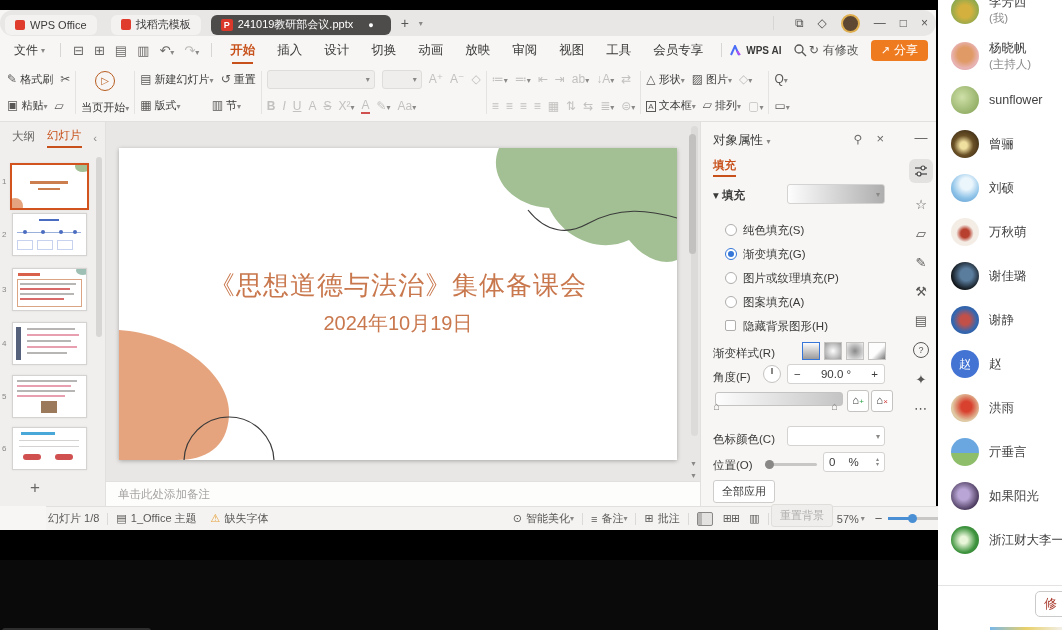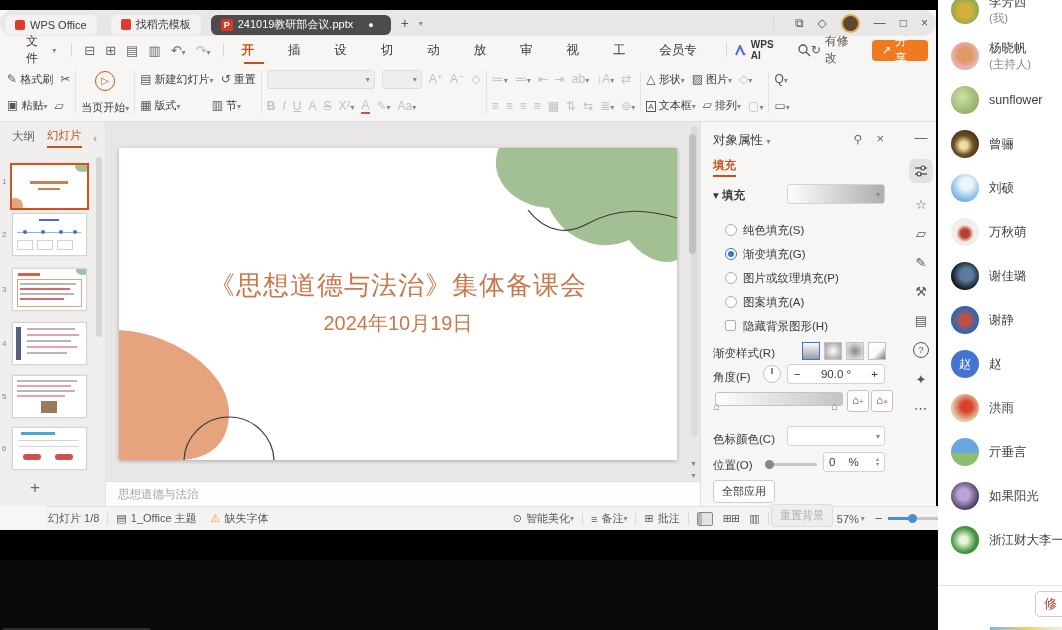--- a/index.html
+++ b/index.html
@@ -14,21 +14,21 @@
   .tab.active{background:#4e4c4b;color:#fff;}
   .wpslogo{width:10px;height:10px;background:#e03c2d;border-radius:2px;display:inline-block;}
   .docicon{width:10px;height:11px;background:#e03c2d;border-radius:2px;display:inline-block;}
   .picon{width:12px;height:12px;background:#d9382a;border-radius:2px;color:#fff;font-size:9px;font-weight:bold;
          display:inline-flex;align-items:center;justify-content:center;}
   .dot{color:#fff;font-size:9px;margin-left:10px;}
   .tbtn{color:#555;font-size:14px;margin-left:10px;}
   .winctl{display:flex;align-items:center;gap:14px;margin-left:auto;margin-right:8px;color:#555;font-size:12px;}
   .avatar-mini{width:15px;height:15px;border-radius:50%;background:#5d4632;border:2px solid #dfae4f;}
   
-  .menubar{left:0;top:36px;width:936px;height:28px;background:#f7f6f4;display:flex;align-items:center;padding-left:26px;box-sizing:border-box;}
+  .menubar{left:0;top:36px;width:936px;height:28px;background:#f7f6f4;display:flex;align-items:center;padding-left:14px;box-sizing:border-box;}
   .mfile{display:flex;align-items:center;gap:3px;font-size:12px;color:#3a3a3a;margin-right:8px;}
   .vsep{width:1px;height:14px;background:#d8d6d4;margin:0 7px;}
   .qicon{color:#6a6866;font-size:13px;margin:0 5px;}
   .chev{font-size:8px;color:#8a8886;}
   .mitem{font-size:12.5px;color:#3a3a3a;margin:0 11px;position:relative;height:28px;line-height:28px;}
   .mitem.on{color:#c8511b;font-weight:bold;}
   .mitem.on::after{content:"";position:absolute;left:2px;right:2px;bottom:0;height:2px;background:#c8511b;}
   .sharebtn{background:#ef7b21;color:#fff;border-radius:4px;height:21px;display:flex;align-items:center;gap:4px;padding:0 10px;font-size:12px;margin-right:8px;}
   .modif{display:flex;align-items:center;gap:4px;color:#555;font-size:12px;margin-left:auto;margin-right:12px;}
   
@@ -382,21 +382,21 @@
       <div class="sdate">2024年10月19日</div>
     </div>
     <div class="vscroll">
         <div class="vthumb"></div>
       </div>
     <span class="a" style="right:3px;bottom:14px;font-size:7px;color:#8a8886;">▼</span>
     <span class="a" style="right:3px;bottom:2px;font-size:7px;color:#8a8886;">▼</span>
   </div>
 
   <div class="a notesbar">
-    <span class="notesph">思想道德与法治</span>
+    <span class="notesph">单击此处添加备注</span>
   </div>
 
   <div class="a statusbar">
     <span style="margin-left:2px;">幻灯片 1/8</span>
     <span class="st-sep"></span>
     <span>▤</span>
     <span style="margin-left:4px;">1_Office 主题</span>
     <span style="margin-left:14px;color:#e6a23c;">⚠</span>
     <span style="margin-left:4px;">缺失字体</span>
     <span style="margin-left:auto;">⊙</span>

